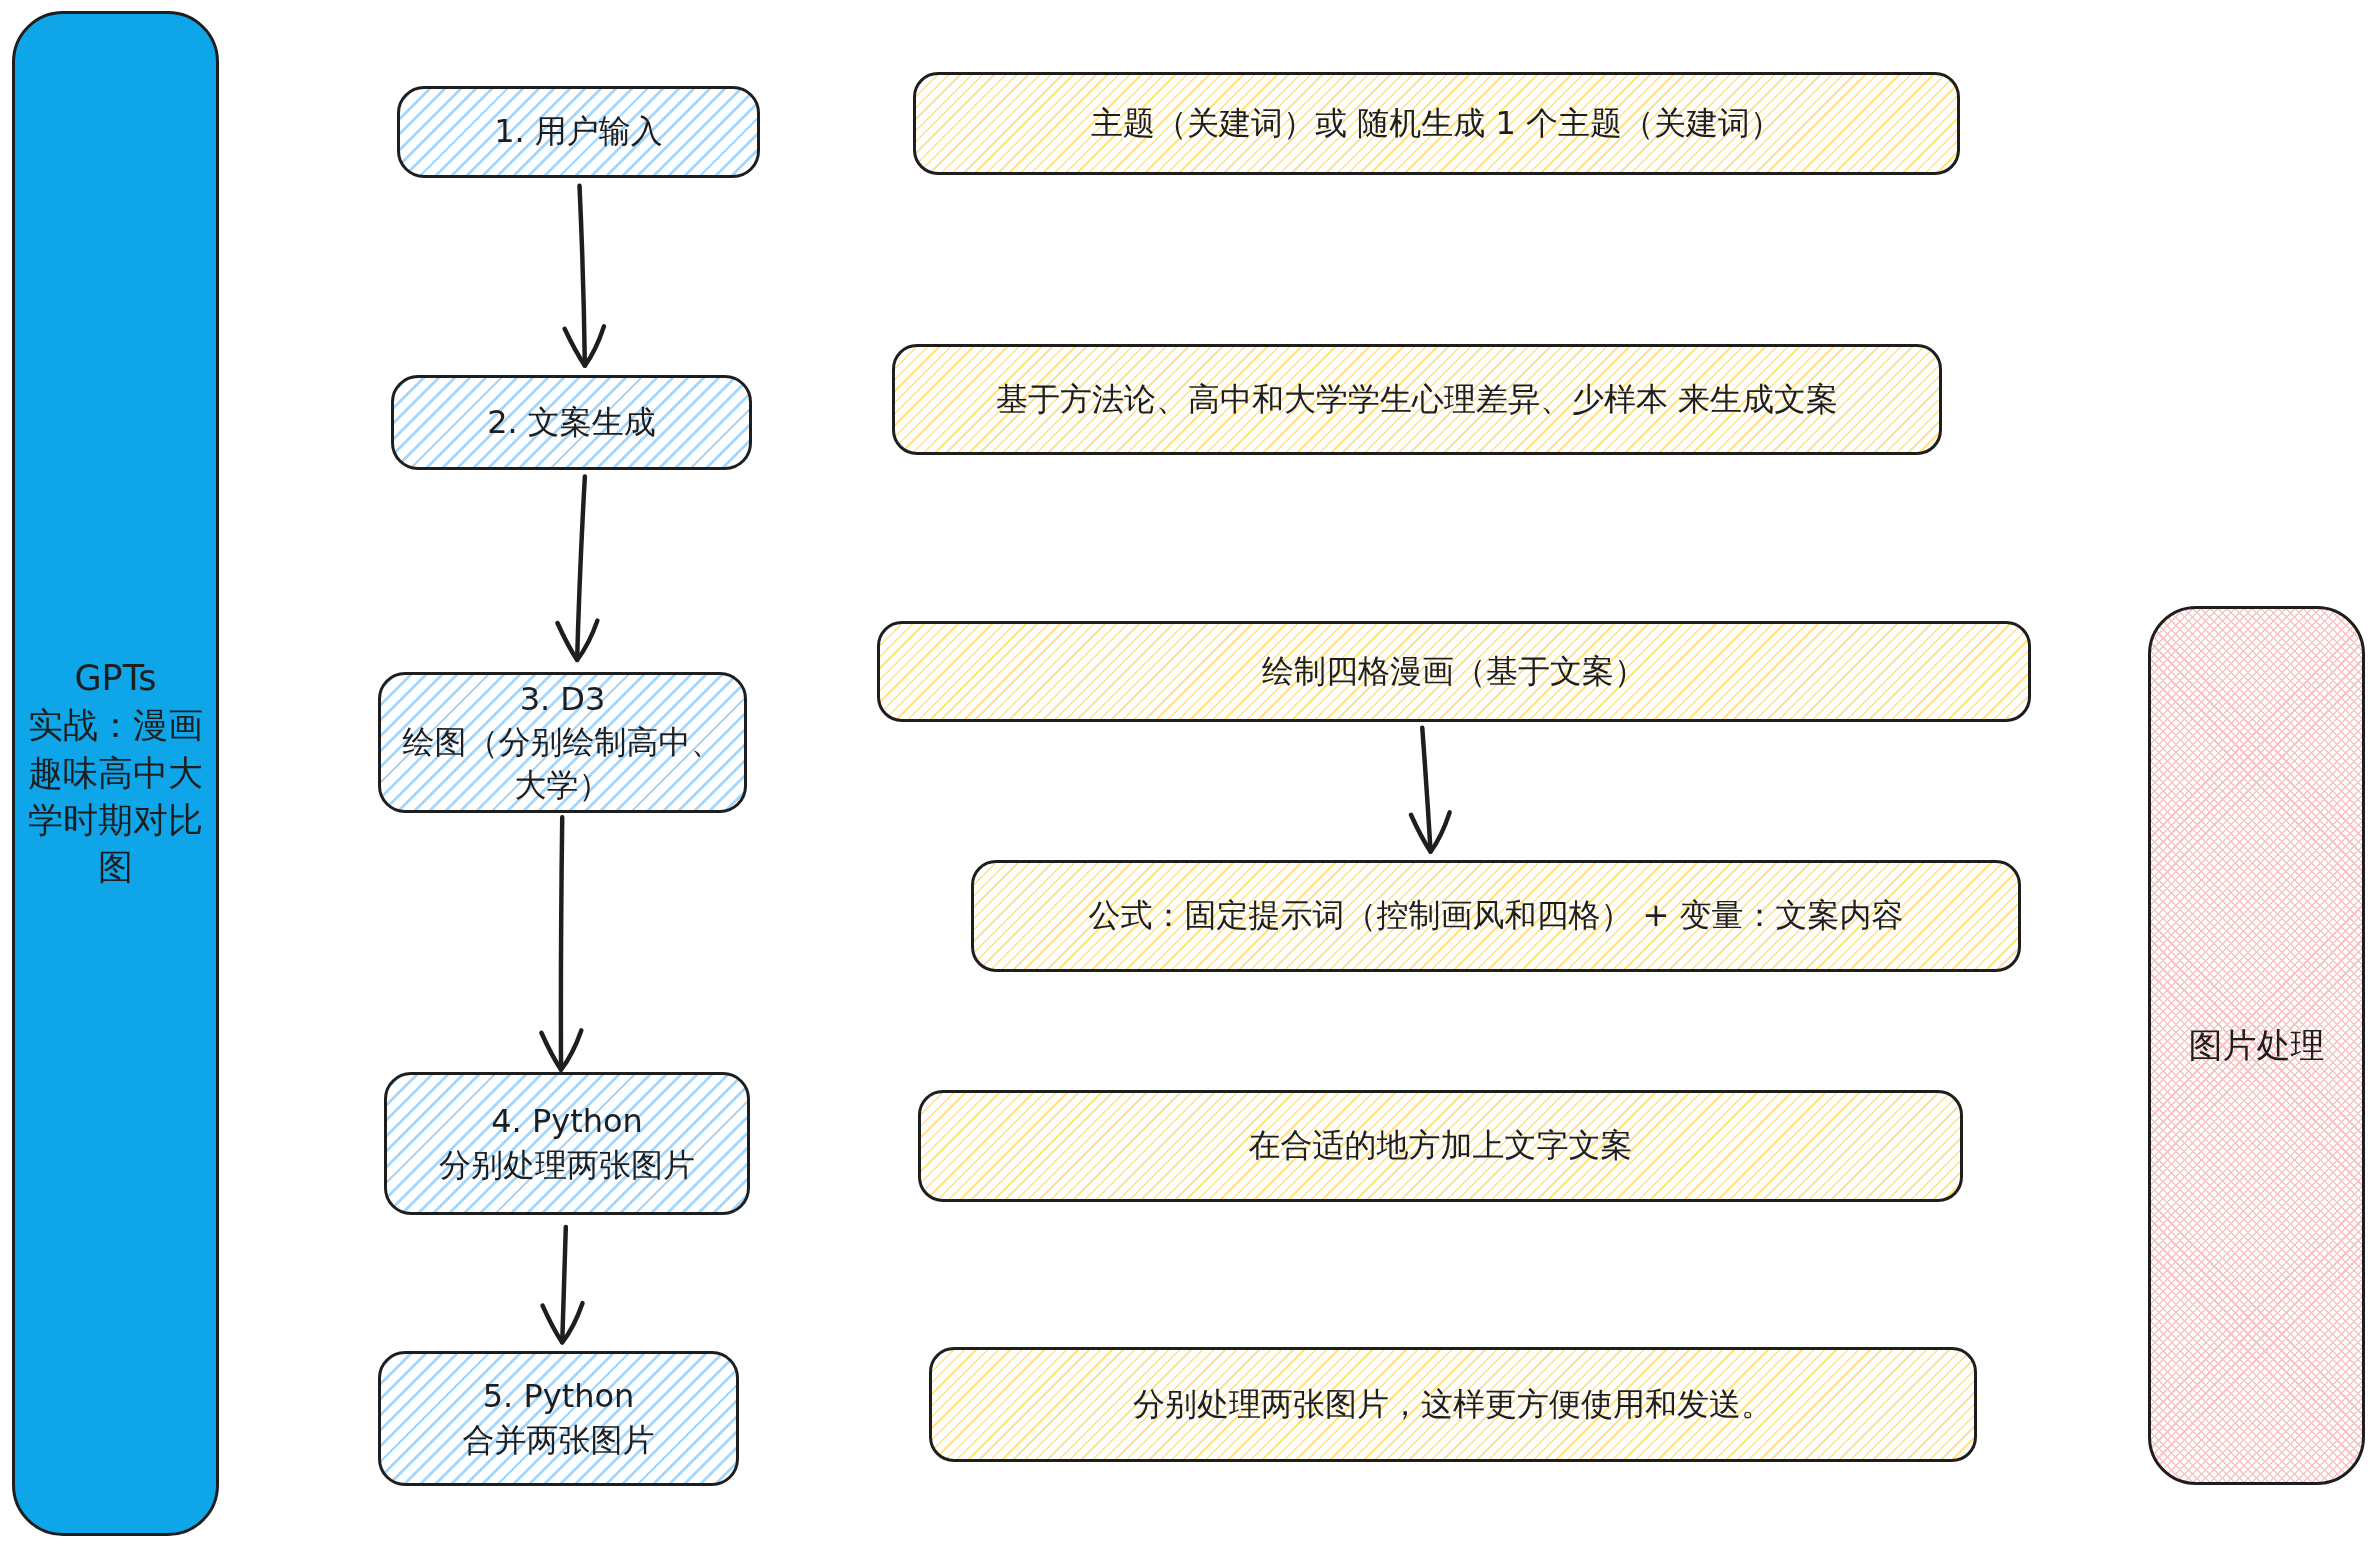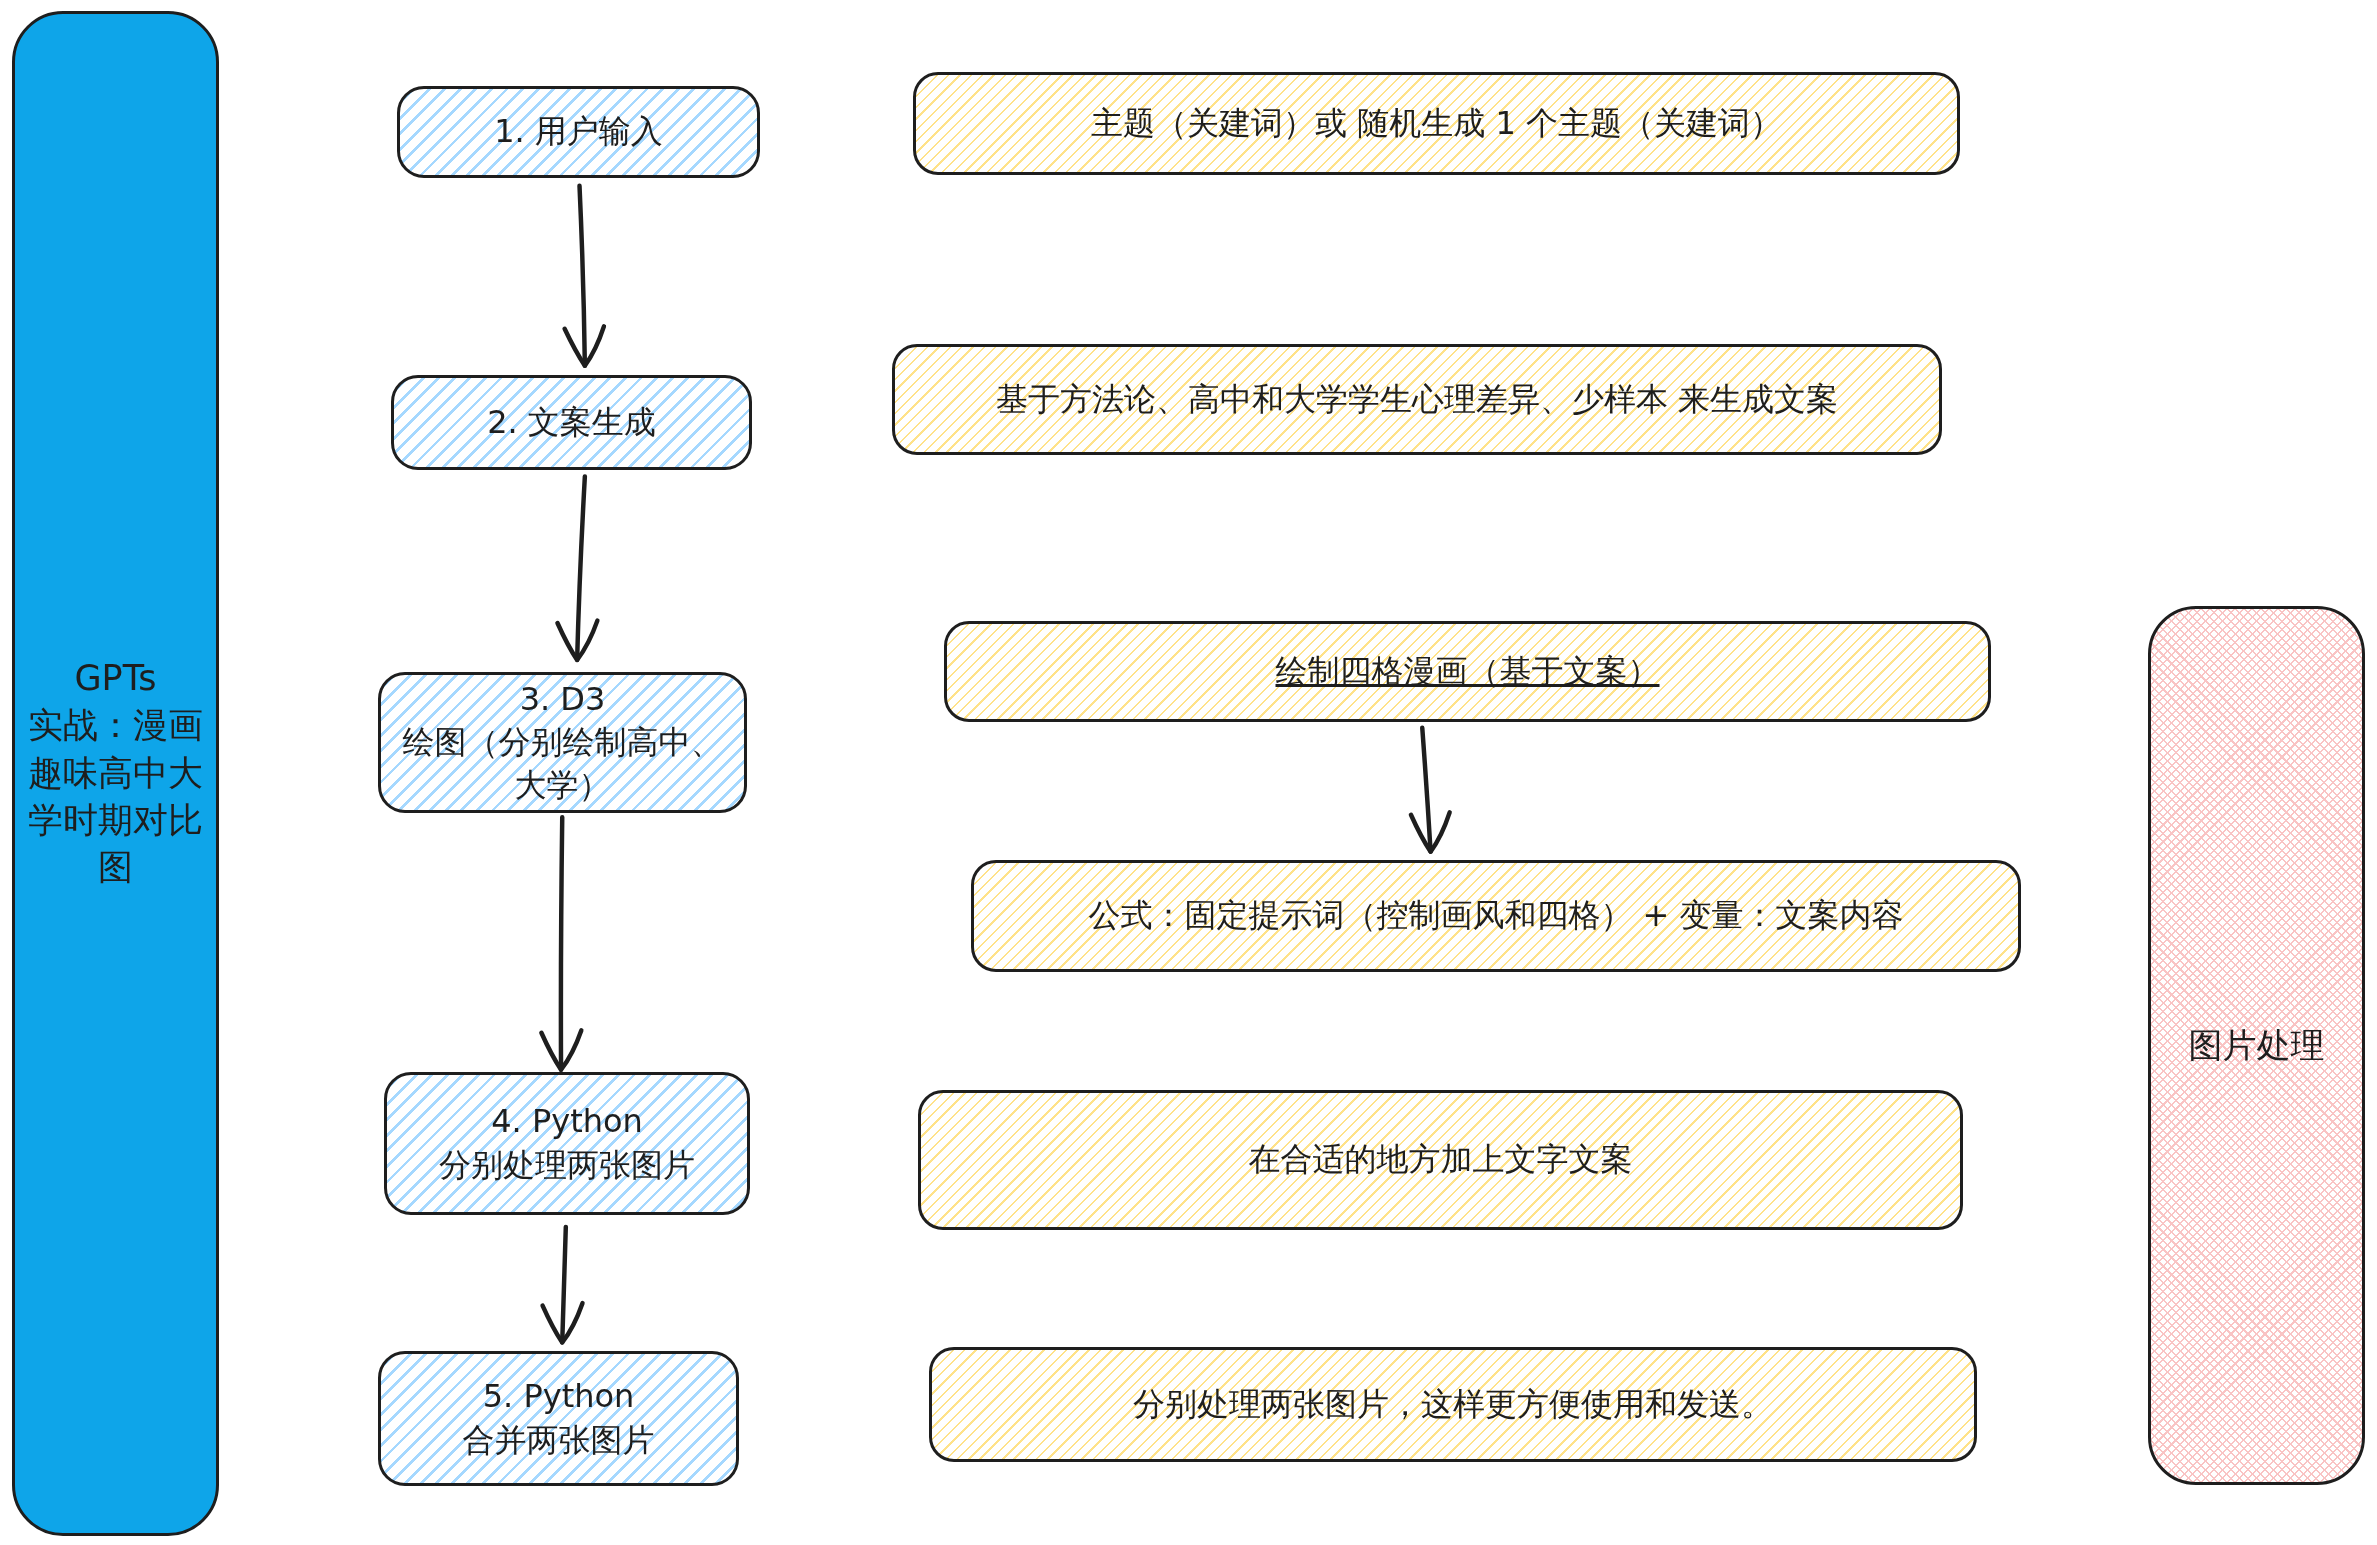--- a/index.html
+++ b/index.html
@@ -120,29 +120,29 @@
   </div>
 
   <div class="node note-yellow" style="left:913px; top:72px; width:1047px; height:103px;">
     <span class="label pad-h">主题（关建词）或 随机生成 1 个主题（关建词）</span>
   </div>
 
   <div class="node note-yellow" style="left:892px; top:344px; width:1050px; height:111px;">
     <span class="label pad-h">基于方法论、高中和大学学生心理差异、少样本 来生成文案</span>
   </div>
 
-  <div class="node note-yellow" style="left:944px; top:621px; width:1047px; height:101px;text-decoration:underline;">
+  <div class="node note-yellow" style="left:877px; top:621px; width:1154px; height:101px;">
     <span class="label pad-h">绘制四格漫画（基于文案）</span>
   </div>
 
   <div class="node note-yellow" style="left:923px; top:860px; width:1050px; height:112px;margin-left:48px;">
     <span class="label pad-h">公式：固定提示词（控制画风和四格） + 变量：文案内容</span>
   </div>
 
-  <div class="node note-yellow" style="left:918px; top:1090px; width:1045px; height:140px;">
+  <div class="node note-yellow" style="left:918px; top:1090px; width:1045px; height:112px;">
     <span class="label pad-h">在合适的地方加上文字文案</span>
   </div>
 
   <div class="node note-yellow" style="left:929px; top:1347px; width:1048px; height:115px;">
     <span class="label pad-h">分别处理两张图片，这样更方便使用和发送。</span>
   </div>
 
   <div class="node panel-pink" style="left:2148px; top:606px; width:217px; height:879px;">
     <span class="label" style="padding:0 6px;">图片处理</span>
   </div>

